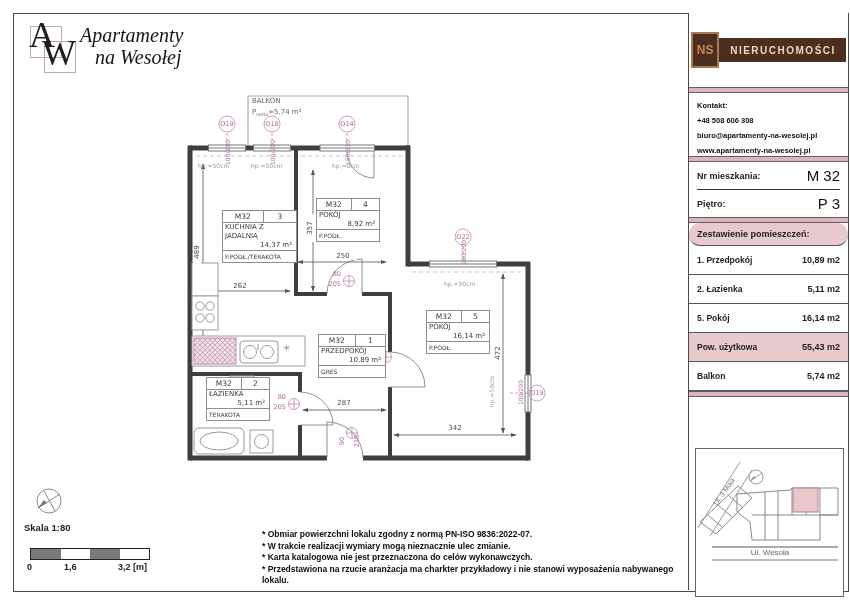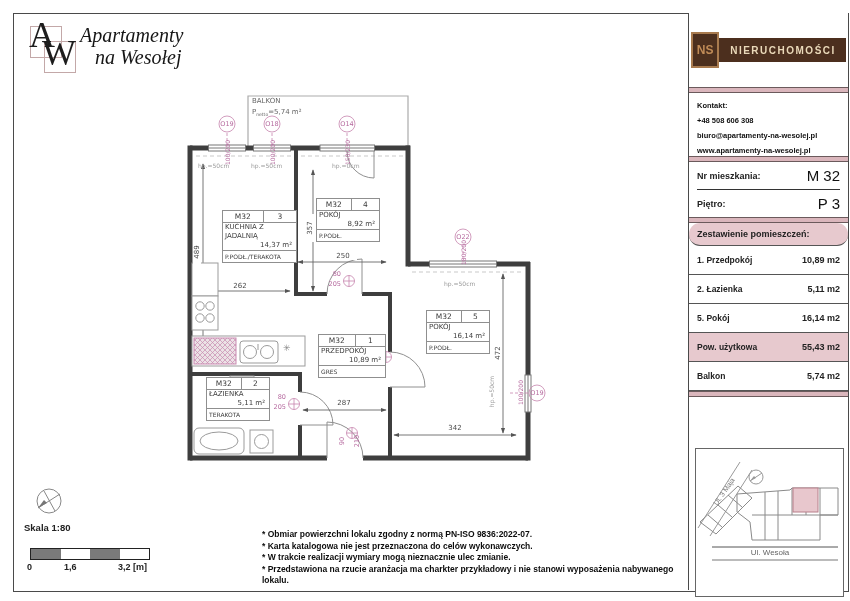--- a/index.html
+++ b/index.html
@@ -382,16 +382,16 @@
     <span class="sb-w"></span>
     <span class="sb-d"></span>
     <span class="sb-w"></span>
 </div>
 <div class="tick" style="left:27px;">0</div>
 <div class="tick" style="left:64px;">1,6</div>
 <div class="tick" style="left:118px;">3,2 [m]</div>
 
 <div class="notes">
   <div>* Obmiar powierzchni lokalu zgodny z normą PN-ISO 9836:2022-07.</div>
+  <div>* W trakcie realizacji wymiary mogą nieznacznie ulec zmianie.</div>
   <div>* Karta katalogowa nie jest przeznaczona do celów wykonawczych.</div>
-  <div>* W trakcie realizacji wymiary mogą nieznacznie ulec zmianie.</div>
   <div>* Przedstawiona na rzucie aranżacja ma charkter przykładowy i nie stanowi wyposażenia nabywanego lokalu.</div>
 </div>
 
 </body></html>

